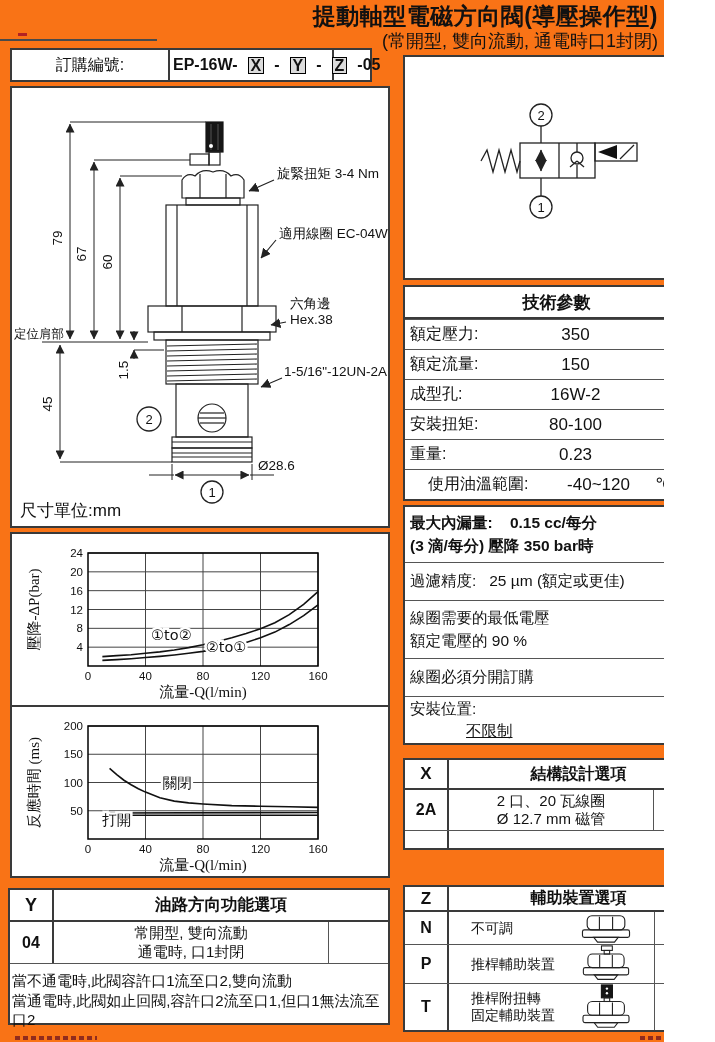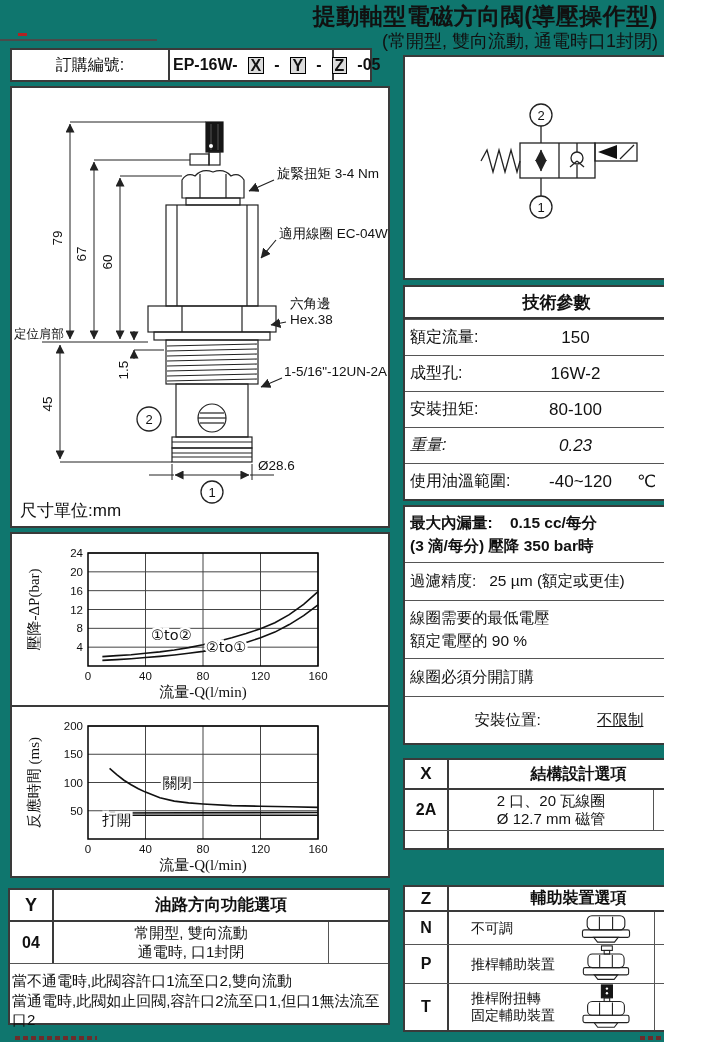--- a/index.html
+++ b/index.html
@@ -1,17 +1,17 @@
 <!DOCTYPE html>
 <html><head>
 <meta charset="utf-8">
 <style>
   html,body{margin:0;padding:0;background:#fff;}
   body{font-family:"Liberation Sans","DejaVu Sans",sans-serif;color:#111;}
-  .page{position:relative;width:664px;height:1042px;background:#0f766e;overflow:hidden;}
+  .page{position:relative;width:664px;height:1042px;background:#f97316;overflow:hidden;}
   .box{position:absolute;border:2px solid #3a3a3a;background:#fff;box-sizing:border-box;}
   
   .title{position:absolute;right:6px;top:1px;font-size:23px;font-weight:bold;letter-spacing:.5px;white-space:nowrap;}
   .subtitle{position:absolute;right:6px;top:29px;font-size:18px;font-weight:normal;white-space:nowrap;}
   .topline{position:absolute;left:0;top:39px;width:157px;height:2px;background:#4a4a4a;}
   .reddash{position:absolute;left:18px;top:33px;width:9px;height:3px;background:#b32222;}
   
   .order-box{left:10px;top:48px;width:362px;height:34px;display:flex;align-items:stretch;}
   .order-label{width:156px;display:flex;align-items:center;justify-content:center;font-size:16px;}
   .order-code{width:166px;border-left:2px solid #3a3a3a;border-right:2px solid #3a3a3a;display:flex;align-items:center;padding-left:3px;font-size:16px;font-weight:bold;white-space:nowrap;box-sizing:border-box;gap:9px;}
@@ -272,40 +272,45 @@
         <polyline points="76,104 82,93 88,115 94,93 100,115 106,93 112,115 115,104"></polyline>
       </g>
       <text class="portnum" x="136" y="63">2</text>
       <text class="portnum" x="136" y="155">1</text>
     </svg>
   </div>
 
   <div class="box" style="left:403px;top:285px;width:307px;height:216px;display:flex;flex-direction:column;justify-content:center;">
     <div style="height:30px;display:flex;align-items:center;justify-content:center;font-weight:bold;font-size:17px;border-bottom:2px solid #3a3a3a;">技術參數</div>
     <div class="trow" style="flex:1;">
+      <div class="t-label">額定壓力:</div>
+      <div class="t-value">350</div>
+      <div class="t-unit">bar</div>
+    </div>
+    <div class="trow" style="flex:1;">
       <div class="t-label">額定流量:</div>
       <div class="t-value">150</div>
       <div class="t-unit">l/min</div>
     </div>
     <div class="trow" style="flex:1;">
       <div class="t-label">成型孔:</div>
       <div class="t-value">16W-2</div>
       <div class="t-unit"></div>
     </div>
     <div class="trow" style="flex:1;">
       <div class="t-label">安裝扭矩:</div>
       <div class="t-value">80-100</div>
       <div class="t-unit">Nm</div>
     </div>
-    <div class="trow" style="flex:1;font-style:italic;">
+    <div class="trow" style="flex:1;">
       <div class="t-label">重量:</div>
       <div class="t-value">0.23</div>
       <div class="t-unit">kg</div>
     </div>
-    <div class="trow" style="flex:1;">
+    <div class="trow" style="flex:1;padding-left:18px;">
       <div class="t-label" style="width:128px;">使用油溫範圍:</div>
       <div class="t-value" style="width:85px;">-40~120</div>
       <div class="t-unit" style="text-align:left;padding-left:14px;">℃</div>
     </div>
   </div>
 
   <div class="box" style="left:403px;top:505px;width:307px;height:240px;display:flex;flex-direction:column;">
     <div class="note-sec" style="height:55px;font-weight:bold;">
       <div>最大內漏量:&nbsp;&nbsp;&nbsp;&nbsp;0.15 cc/每分</div>
       <div>(3 滴/每分) 壓降 350 bar時</div>
@@ -313,21 +318,21 @@
     <div class="note-sec" style="height:38px;">
       <div>過濾精度:&nbsp;&nbsp;&nbsp;25 µm (額定或更佳)</div>
     </div>
     <div class="note-sec" style="height:58px;">
       <div>線圈需要的最低電壓</div>
       <div>額定電壓的 90 %</div>
     </div>
     <div class="note-sec" style="height:38px;">
       <div>線圈必須分開訂購</div>
     </div>
-    <div class="note-sec" style="flex:1;flex-direction:row;align-items:center;">
+    <div class="note-sec" style="flex:1;flex-direction:column;">
       <span>安裝位置:</span>
       <span style="margin-left:56px;text-decoration:underline;">不限制</span>
     </div>
   </div>
 
   <div class="box" style="left:403px;top:758px;width:307px;height:92px;display:flex;flex-direction:column;">
     <div class="hdr-row" style="height:28px;">
       <div class="code-cell" style="font-size:17px;">X</div>
       <div class="title-cell" style="font-size:16px;">結構設計選項</div>
     </div>

